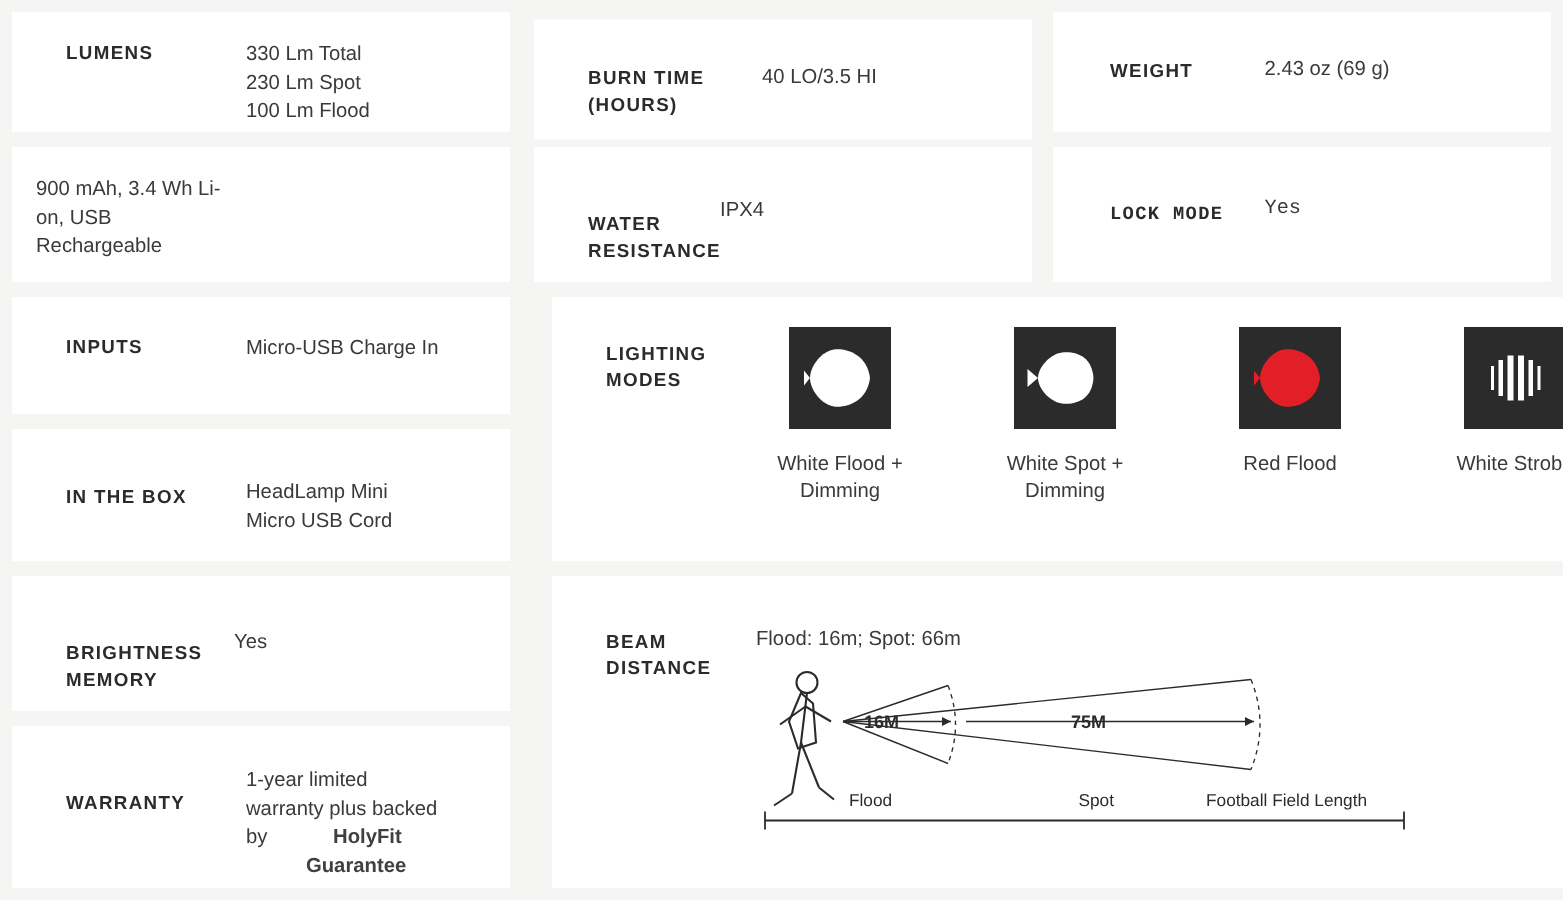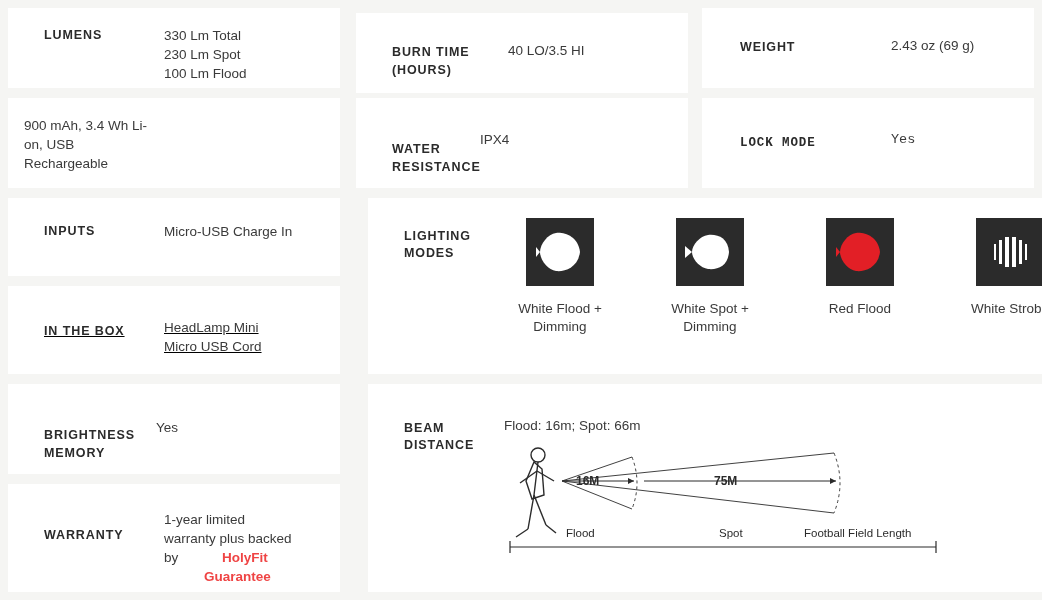--- a/index.html
+++ b/index.html
@@ -46,28 +46,28 @@
   .col-left .value { flex: 1; }
 
   
   .col-mid { left: 356px; width: 332px; }
   .col-mid .label { width: 120px; flex: 0 0 120px; padding-left: 20px; }
   .col-mid .value { flex: 1; }
 
   
   .col-right { left: 702px; width: 332px; }
   .col-right .label { width: 125px; flex: 0 0 125px; padding-left: 22px; }
-  .col-right .value { flex: 1; margin-left: 48px; }
+  .col-right .value { flex: 1; }
 
   
   .col-wide { left: 368px; width: 678px; }
   .col-wide .label { width: 120px; flex: 0 0 120px; padding-left: 20px; }
   .col-wide .body { flex: 1; }
 
-  a.link { color: #ef4444; text-decoration: none; font-weight: bold; padding-left: 40px; }
+  a.link { color: #404040; text-decoration: none; font-weight: bold; padding-left: 40px; }
 
   
   .modes {
     display: flex;
     gap: 38px;
     padding-top: 2px;
   }
   .mode { width: 112px; text-align: center; }
   .mode .swatch {
     width: 68px; height: 68px;
@@ -111,21 +111,21 @@
     </div>
   </div>
 
   <div class="card col-left" style="top:198px; height:78px; padding:18px 16px;">
     <div class="label" style="padding-top:6px;">INPUTS</div>
     <div class="value" style="padding-top:6px;">
       <span class="line">Micro-USB Charge In</span>
     </div>
   </div>
 
-  <div class="card col-left" style="top:286px; height:88px; padding:18px 16px;text-decoration:underline;">
+  <div class="card col-left" style="top:286px; height:88px; padding:18px 16px;">
     <div class="label" style="padding-top:18px;">IN THE BOX</div>
     <div class="value" style="padding-top:14px;">
       <span class="line">HeadLamp Mini</span>
       <span class="line">Micro USB Cord</span>
     </div>
   </div>
 
   <div class="card col-left" style="top:384px; height:90px; padding:18px 16px;">
     <div class="label" style="padding-top:24px; width:132px; flex:0 0 132px;">
       <span>BRIGHTNESS MEMORY</span>

